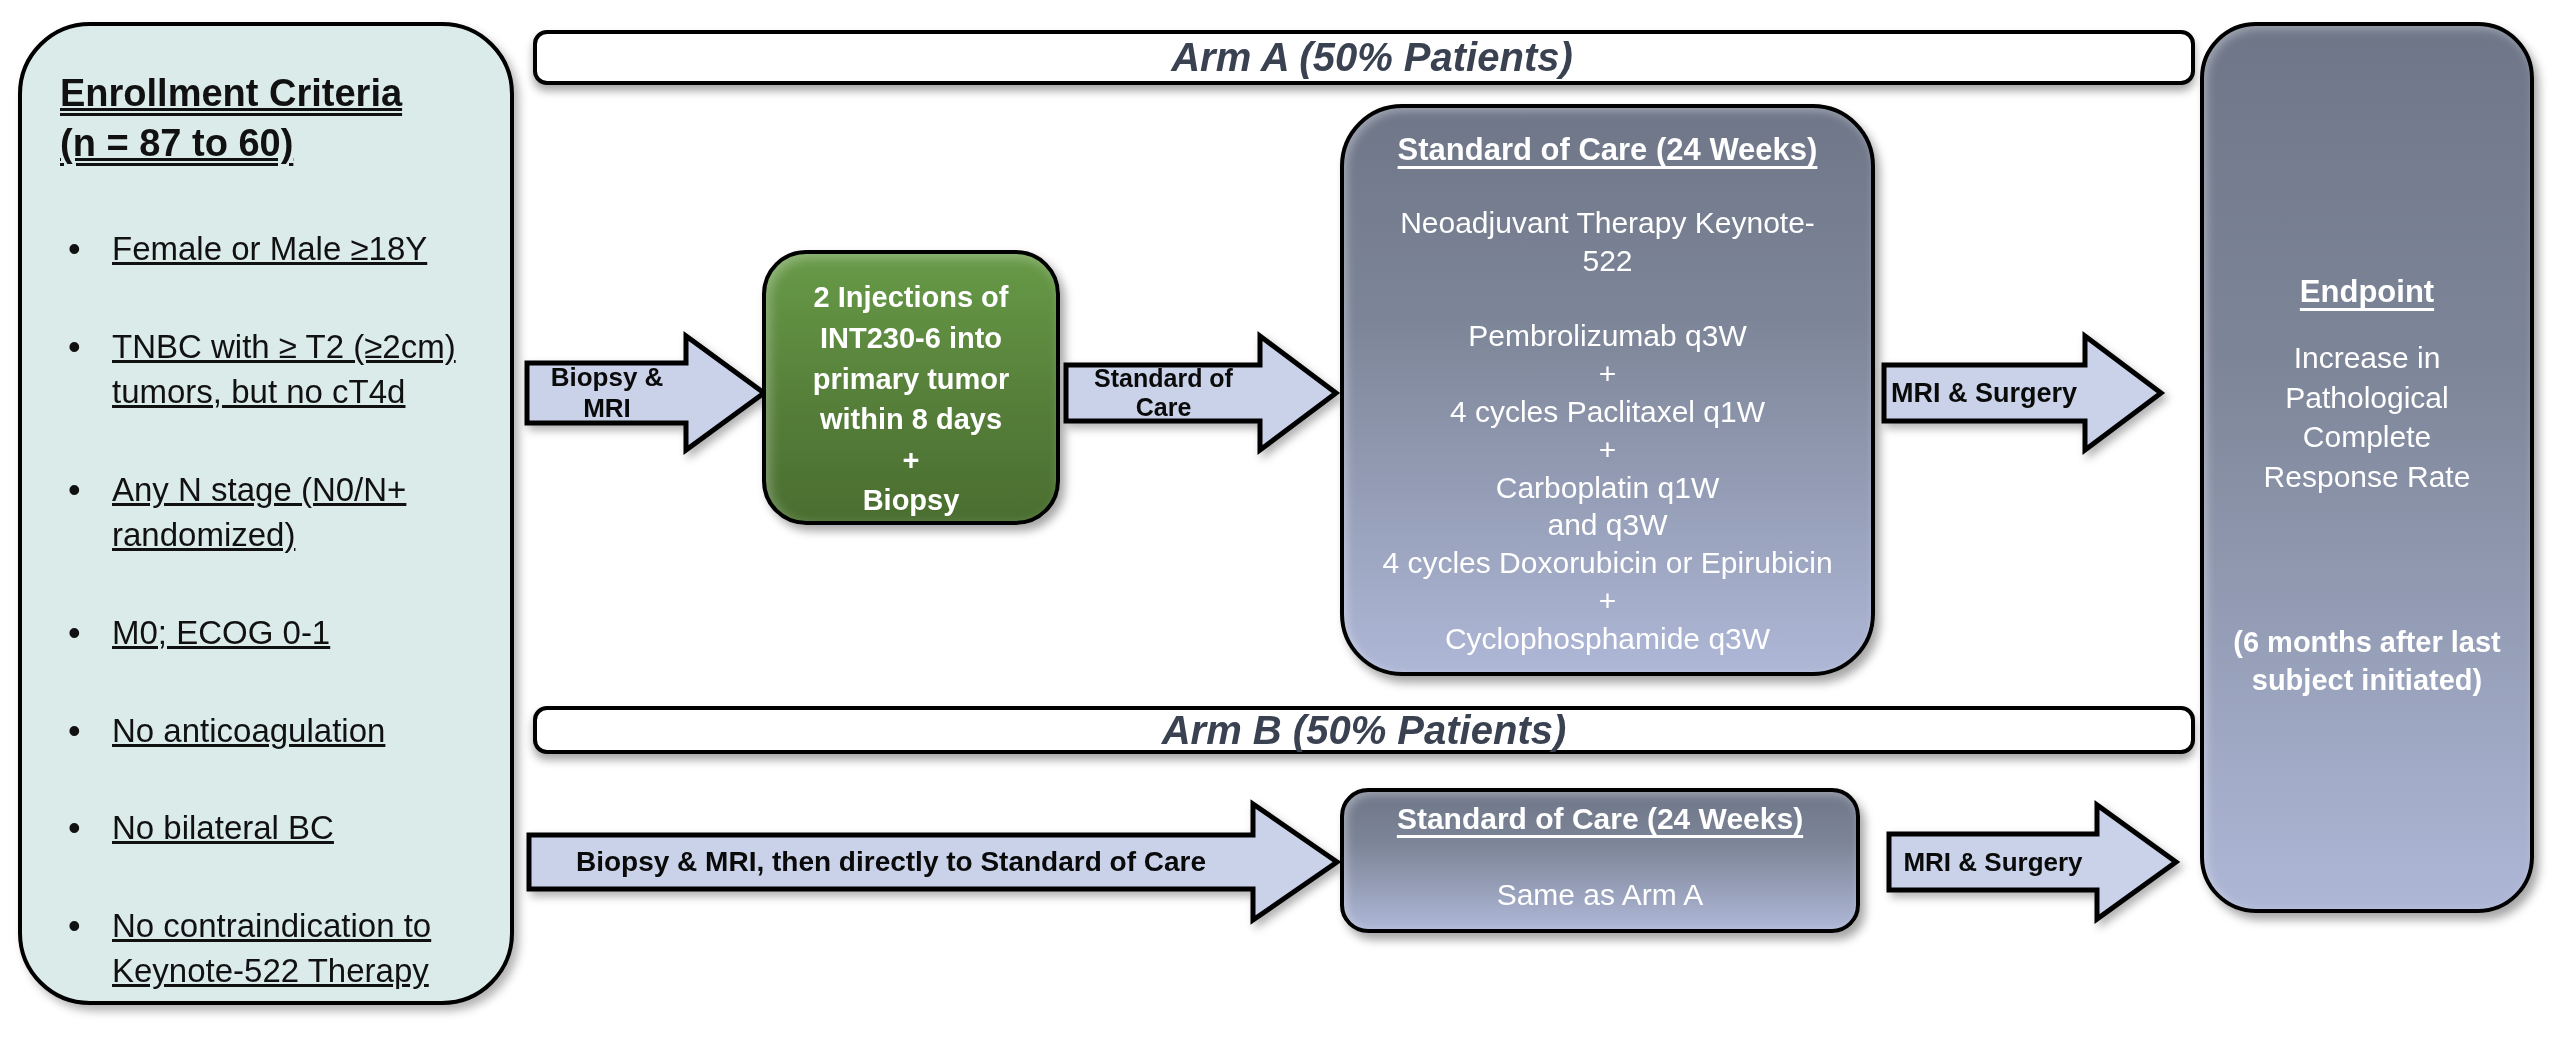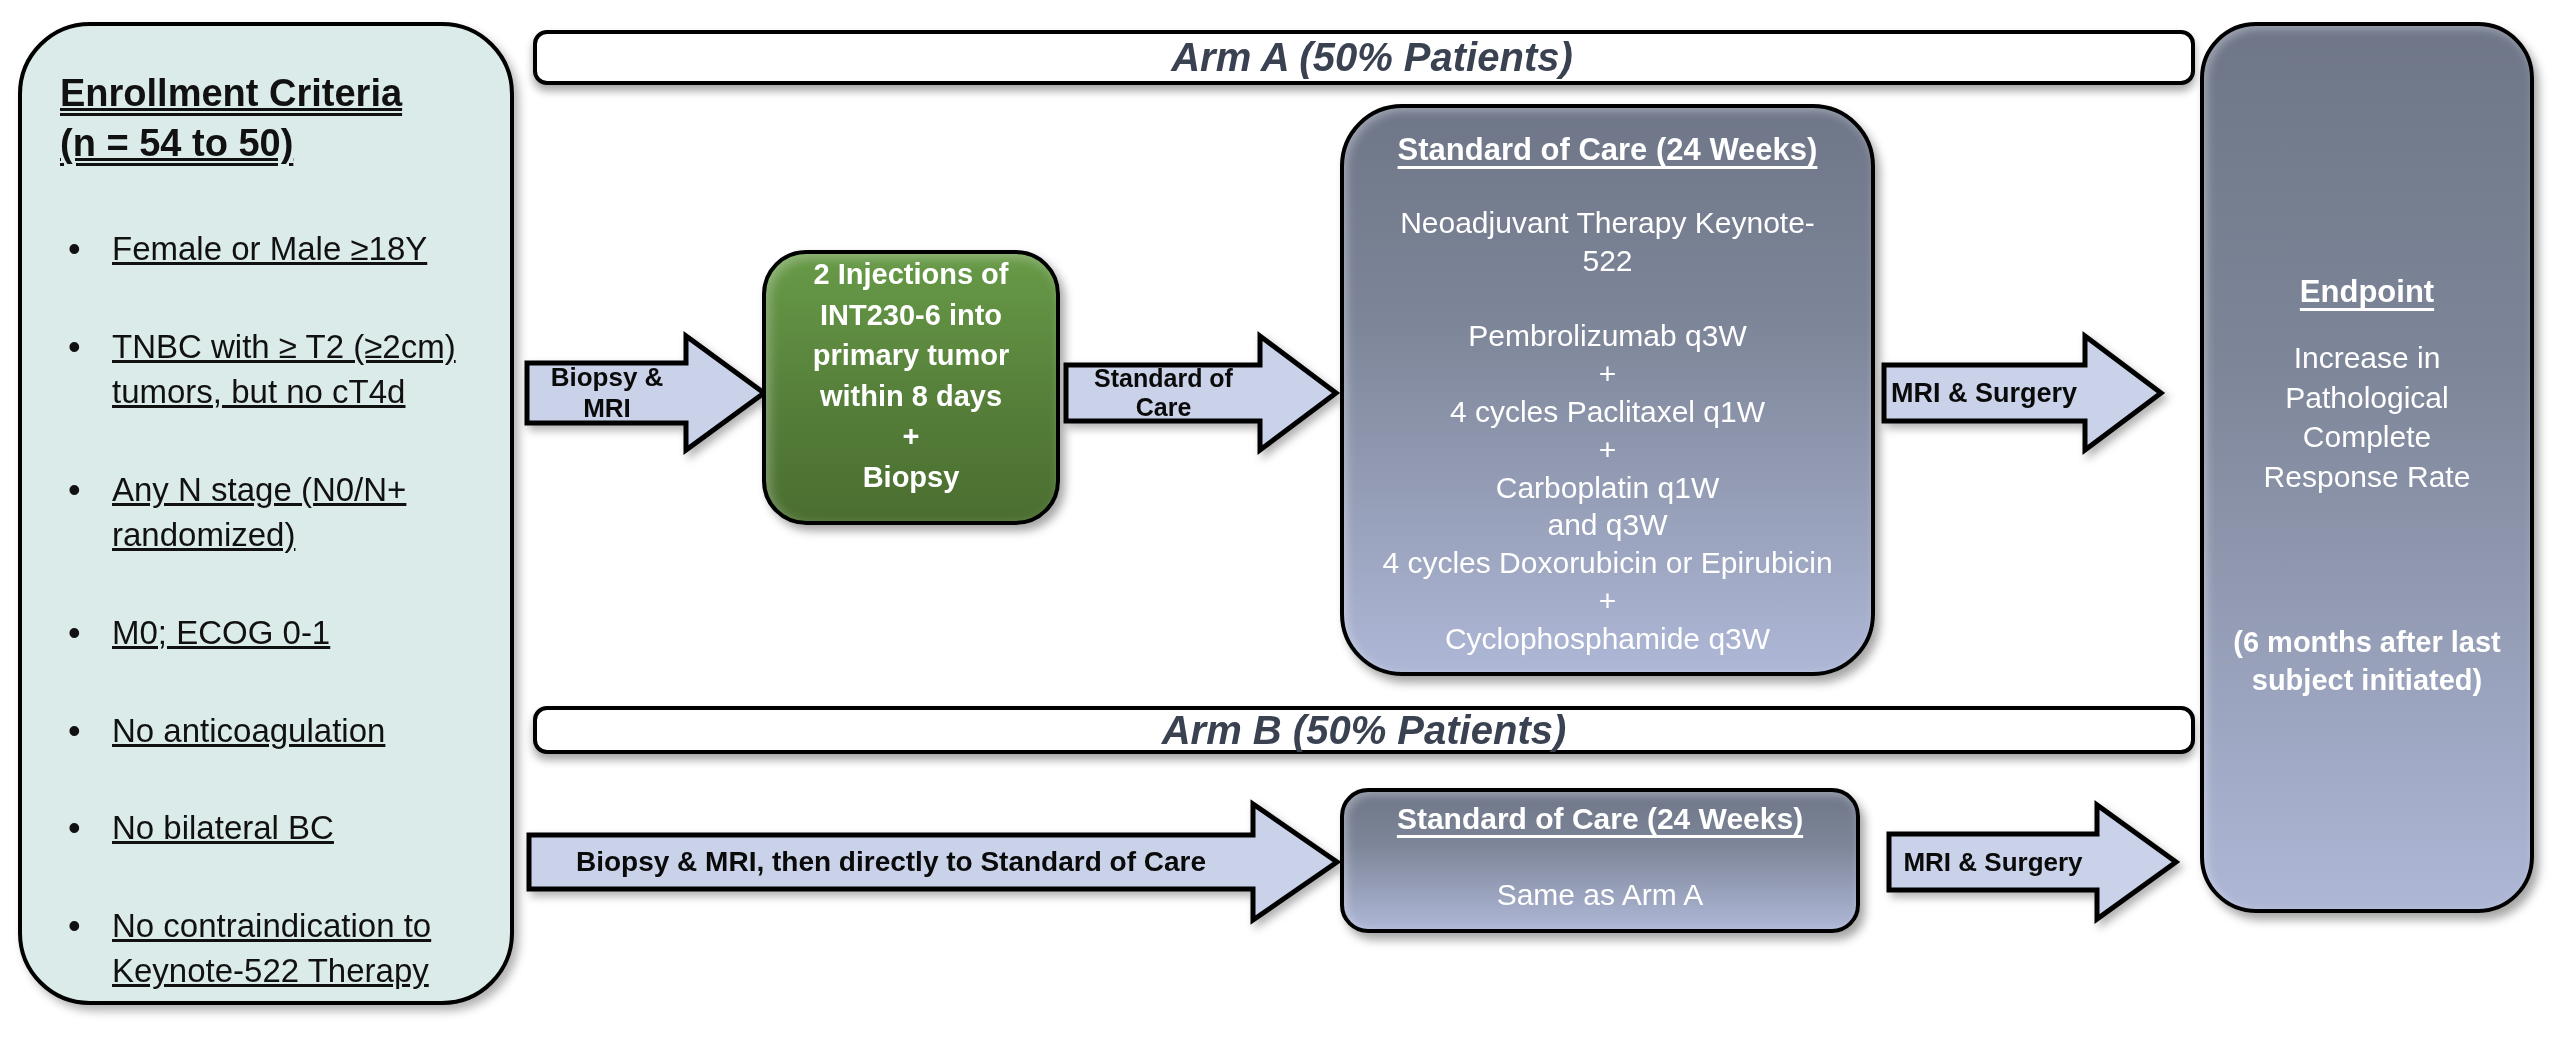--- a/index.html
+++ b/index.html
@@ -39,21 +39,21 @@
           align-items:center;justify-content:center;text-align:center;
           font-weight:bold;color:#0a0a0a;}
 
   
   .green-box{position:absolute;left:762px;top:250px;width:298px;height:275px;
           box-sizing:border-box;border:4px solid #000;border-radius:44px;
           background:linear-gradient(180deg,var(--green_light,#679a47) 0%,
                      var(--green_mid,#567f3a) 55%, var(--green_dark,#4a6e30) 100%);
           box-shadow:5px 6px 10px rgba(0,0,0,0.35),
                      inset 4px 4px 12px rgba(255,255,255,0.30);
-          display:flex;align-items:flex-start;justify-content:center;}
+          display:flex;align-items:flex-end;justify-content:center;}
   .green-box .txt{white-space:pre-line;text-align:center;color:#fff;
           font-size:29px;font-weight:bold;line-height:1.40;}
 
   
   .slate{box-sizing:border-box;border:4px solid #000;color:#fff;
           background:linear-gradient(180deg,var(--slate_top,#6e7688) 0%,
                      #7d8598 38%, var(--slate_bottom,#aeb7d6) 100%);
           box-shadow:5px 7px 10px rgba(0,0,0,0.35),
                      inset 3px 3px 10px rgba(255,255,255,0.35);}
   .soc-a{position:absolute;left:1340px;top:104px;width:535px;height:572px;
@@ -77,21 +77,21 @@
   .endpoint .ep-note{position:absolute;top:598px;left:0;width:100%;
           font-size:29px;font-weight:bold;line-height:1.30;white-space:pre-line;}
 </style>
 </head>
 <body>
 
 <div class="canvas">
 
   <aside class="enroll">
     <div class="enroll-title">Enrollment Criteria</div>
-    <div class="enroll-title">(n = 54 to 50)</div>
+    <div class="enroll-title">(n = 87 to 60)</div>
     <ul>
       <li>Female or Male ≥18Y</li>
       <li>TNBC with ≥ T2 (≥2cm) tumors, but no cT4d</li>
       <li>Any N stage (N0/N+ randomized)</li>
       <li>M0; ECOG 0-1</li>
       <li>No anticoagulation</li>
       <li>No bilateral BC</li>
       <li>No contraindication to Keynote-522 Therapy</li>
     </ul>
   </aside>

